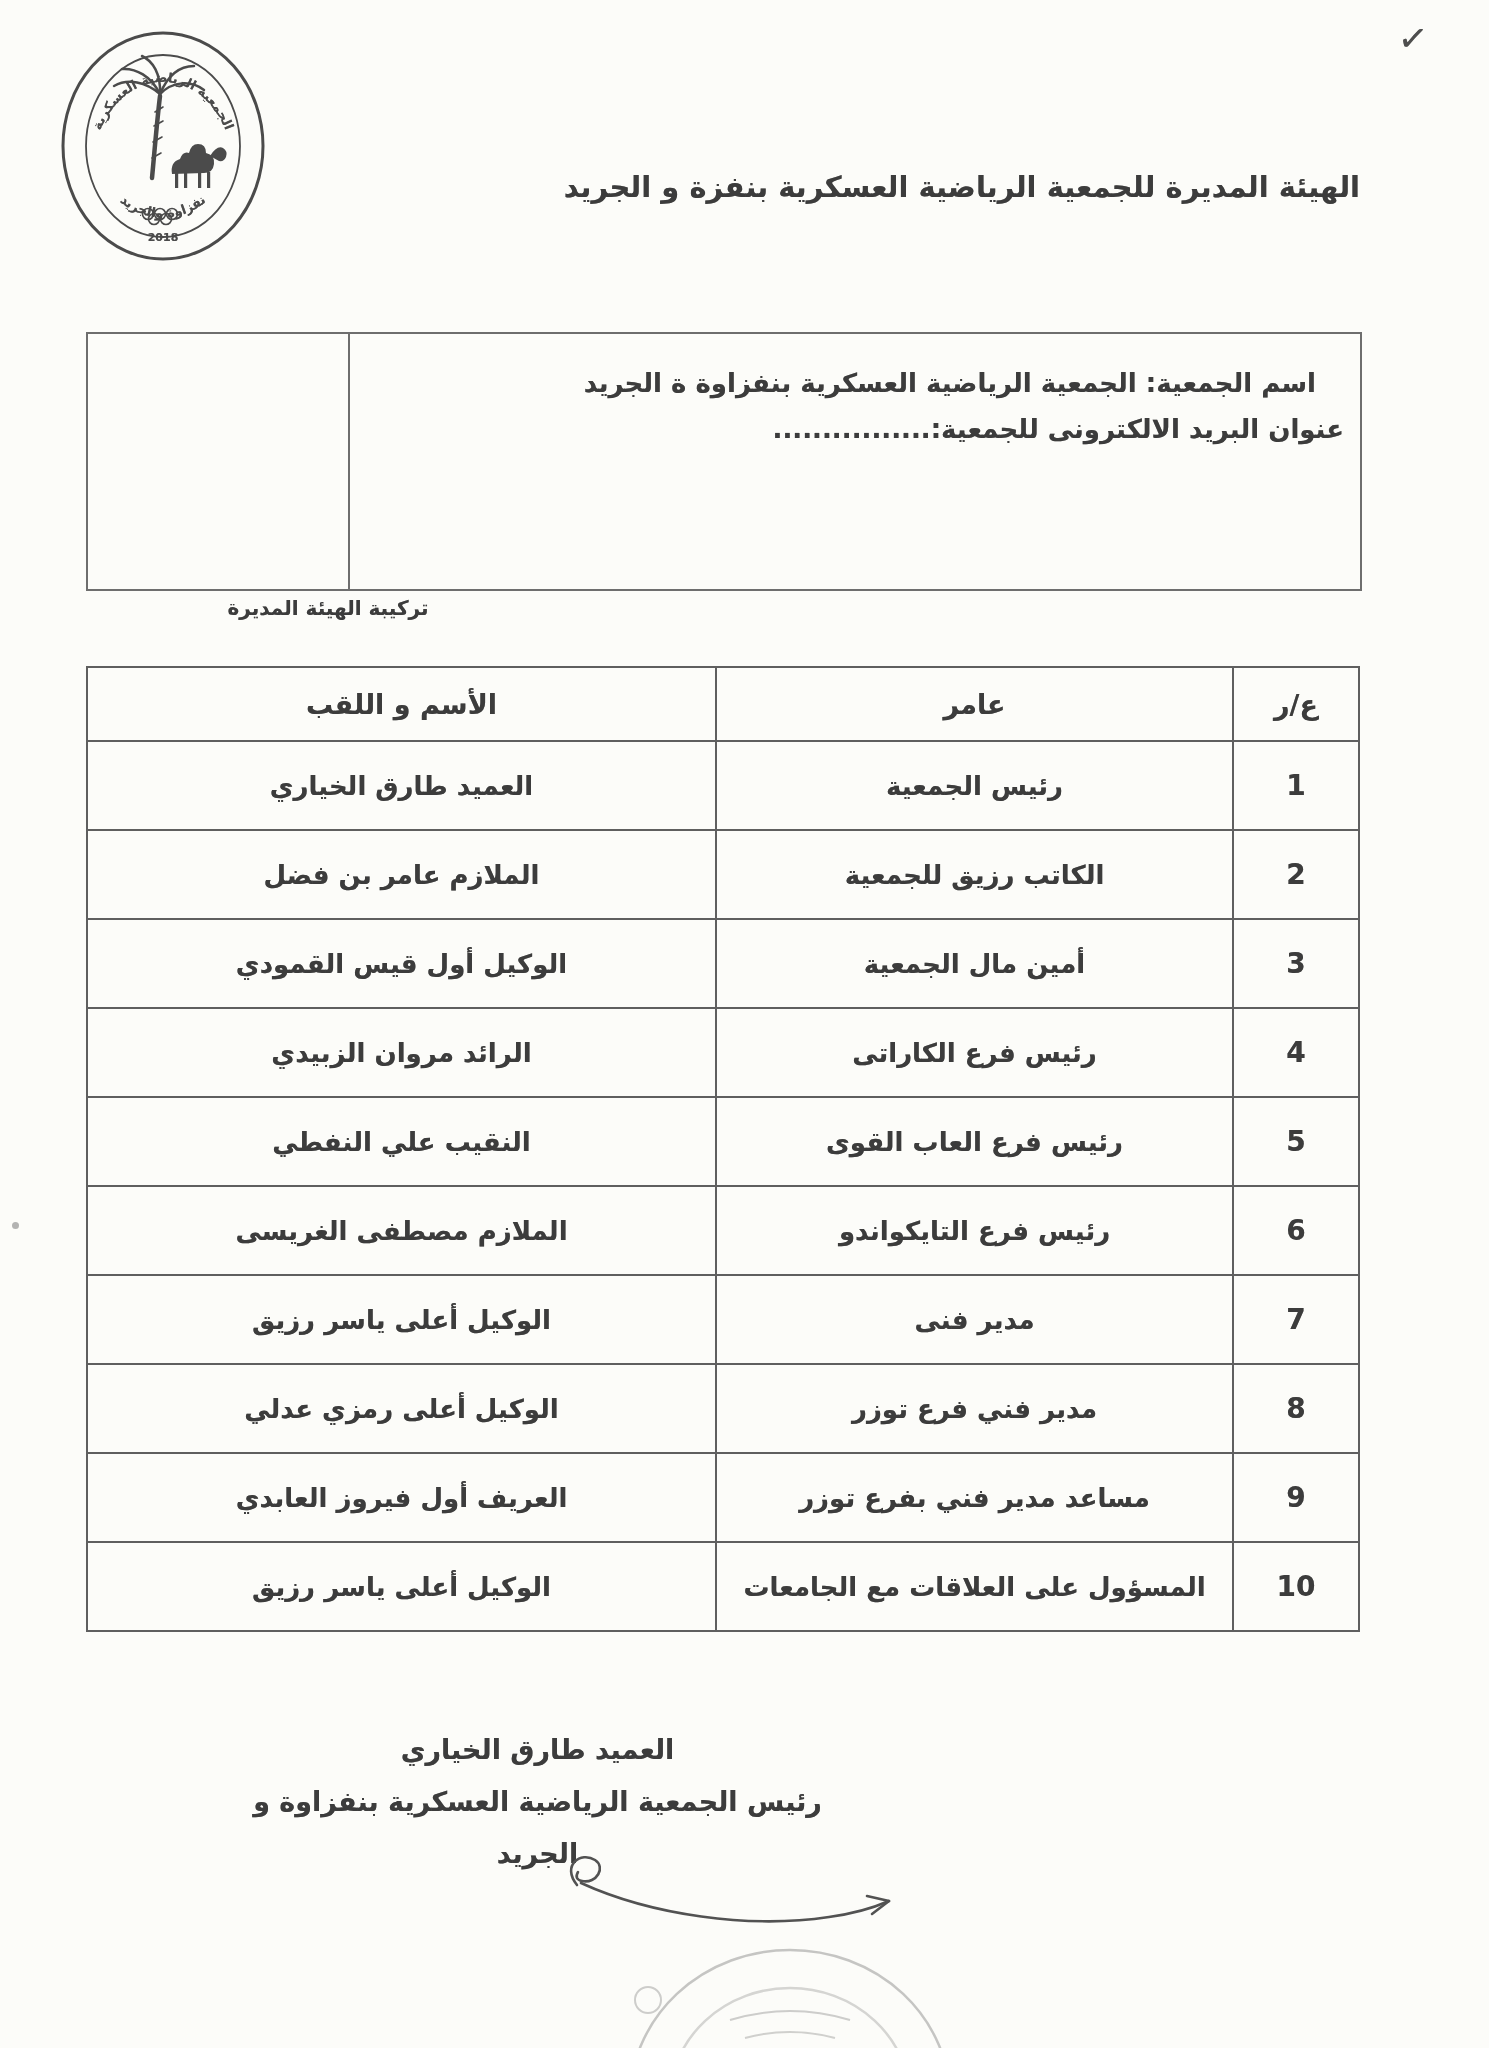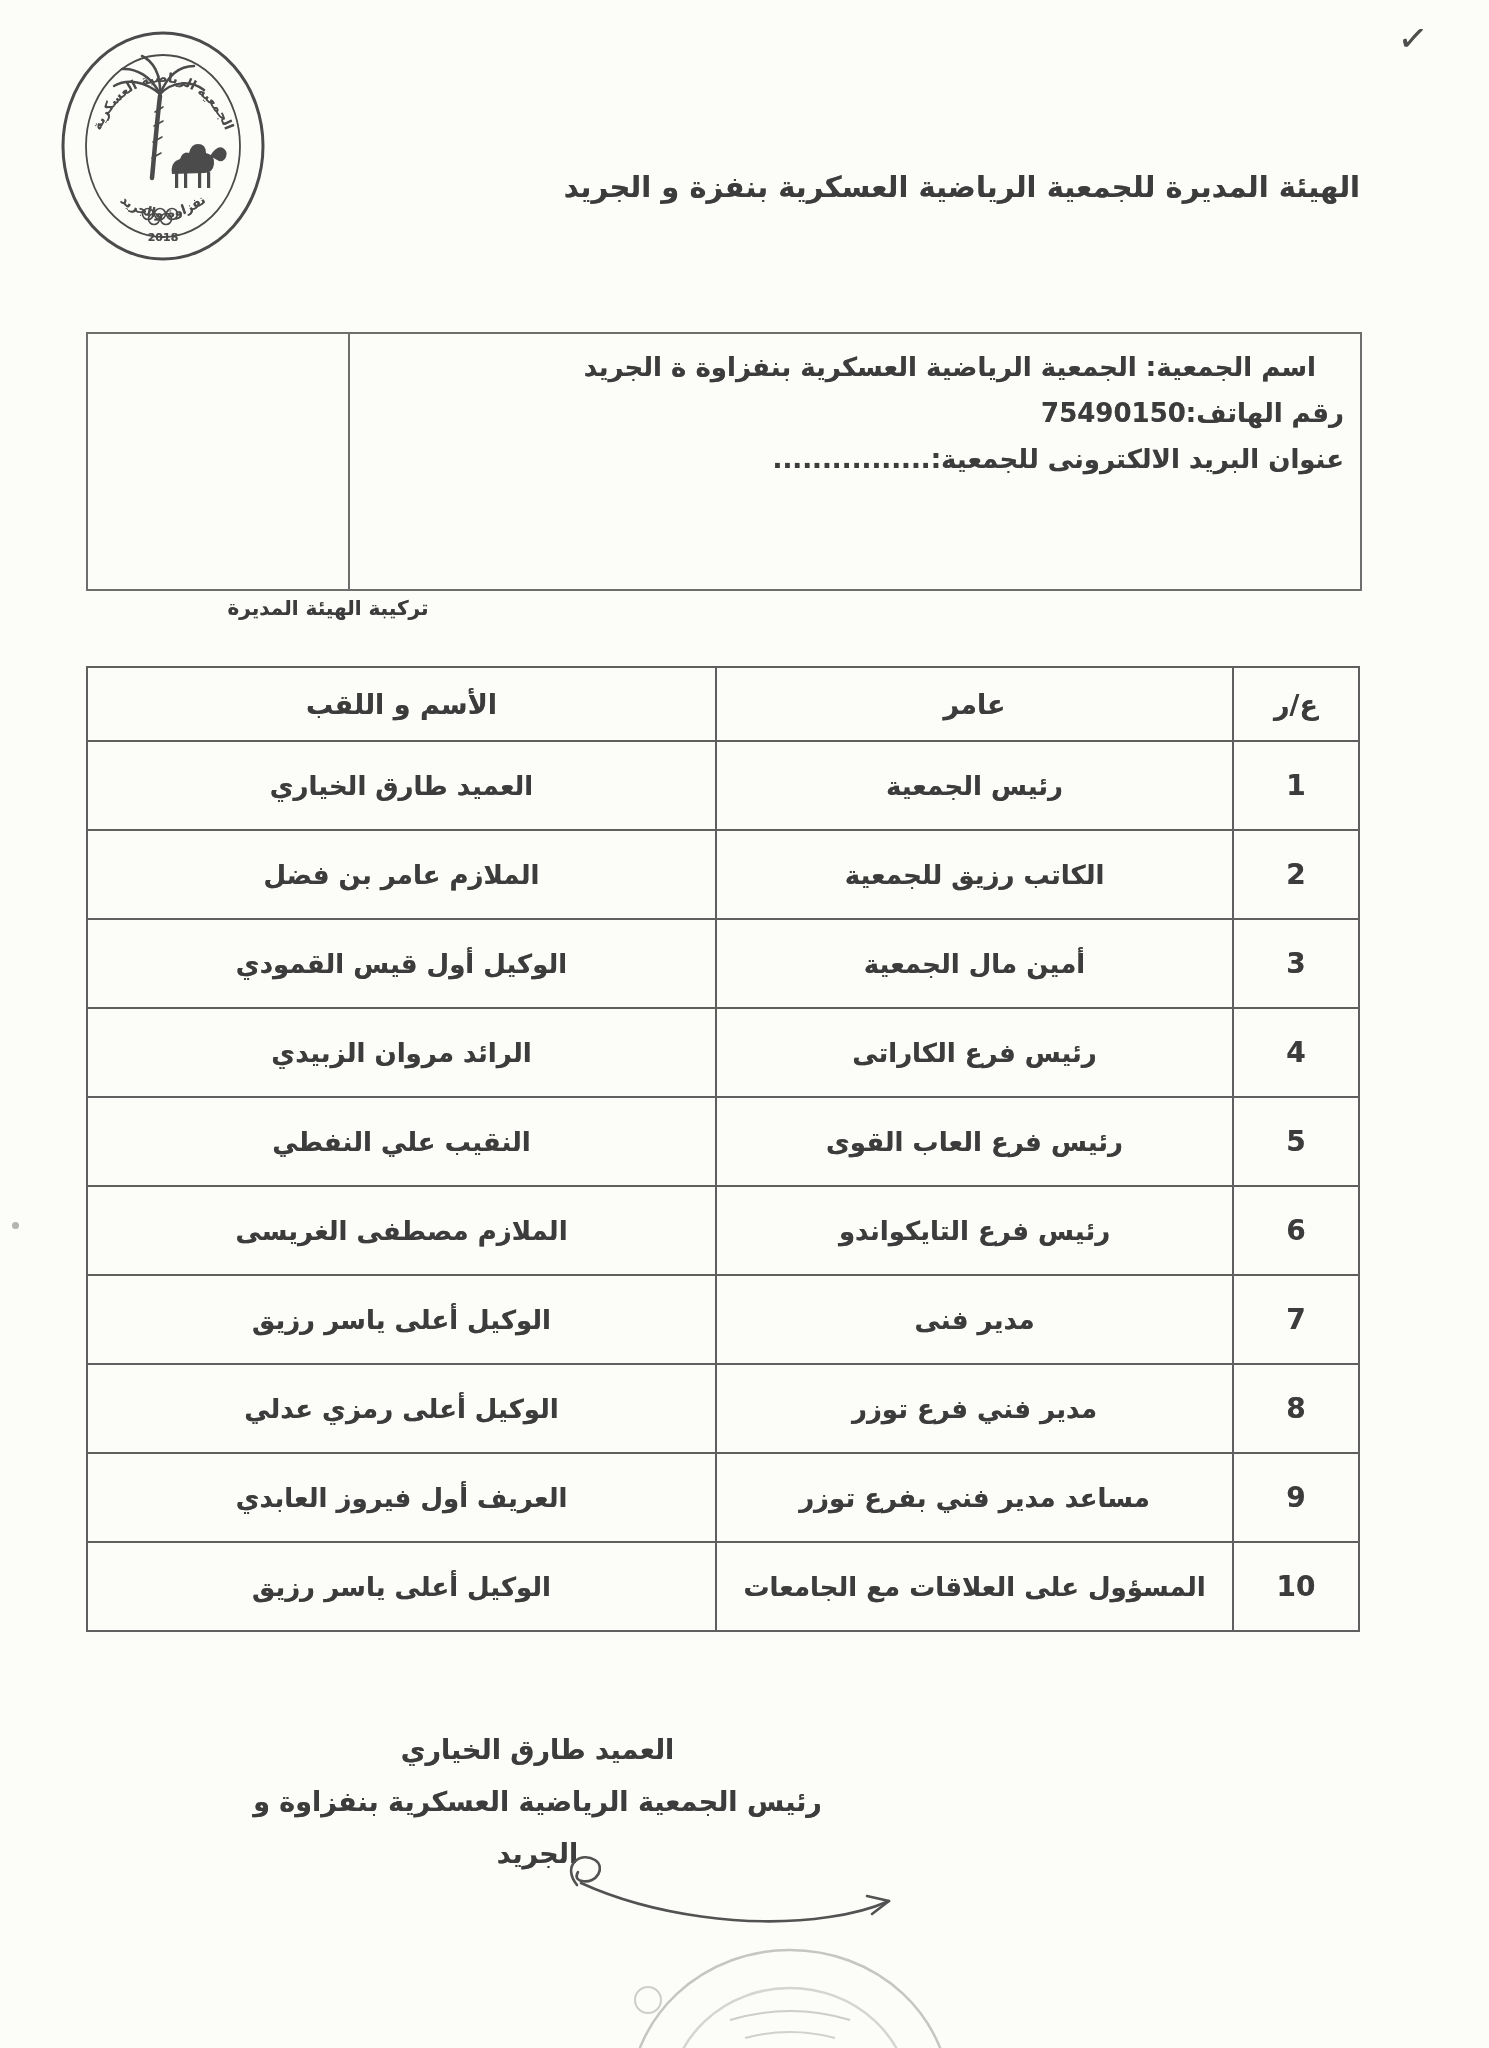--- a/index.html
+++ b/index.html
@@ -67,21 +67,21 @@
     position: absolute;
     top: 10px;
     right: 16px;
     width: 990px;
     direction: rtl;
     text-align: right;
     font-size: 26px;
     font-weight: 700;
     line-height: 46px;
   }
-  .info-lines .line-0 { padding-right: 28px; }
+  .info-lines .line-0 { padding-right: 28px; margin-top: 16px; }
 
   
   .section-label {
     position: absolute;
     top: 596px;
     left: 178px;
     width: 300px;
     direction: rtl;
     text-align: center;
     font-size: 20px;
@@ -198,21 +198,20 @@
     </g>
     <text x="107" y="215" text-anchor="middle" font-size="11" fill="#4b4b4b" font-weight="700">2018</text>
   </svg>
 
   <div class="doc-title">الهيئة المديرة للجمعية الرياضية العسكرية بنفزة و الجريد</div>
 
   <div class="info-box">
     <div class="divider"></div>
     <div class="info-lines">
       <div class="line-0">اسم الجمعية:  الجمعية الرياضية العسكرية بنفزاوة ة الجريد</div>
-      <div>رقم الهاتف:75490150</div>
       <div>عنوان البريد الالكترونى للجمعية:................</div>
     </div>
   </div>
 
   <div class="section-label">تركيبة الهيئة المديرة</div>
 
   <table class="board-table">
     <colgroup>
         <col style="width:126px">
         <col style="width:517px">

